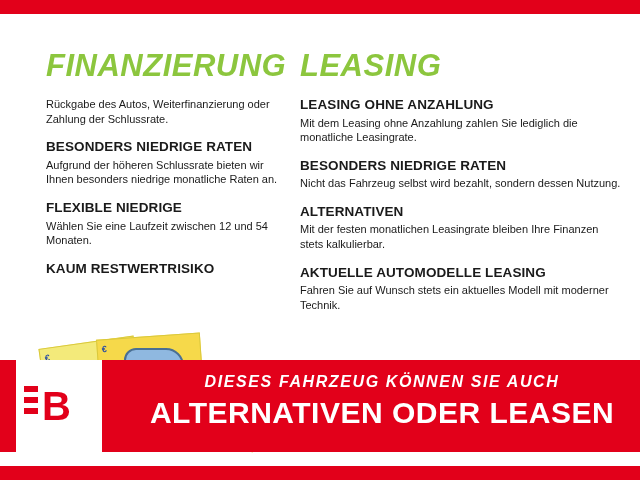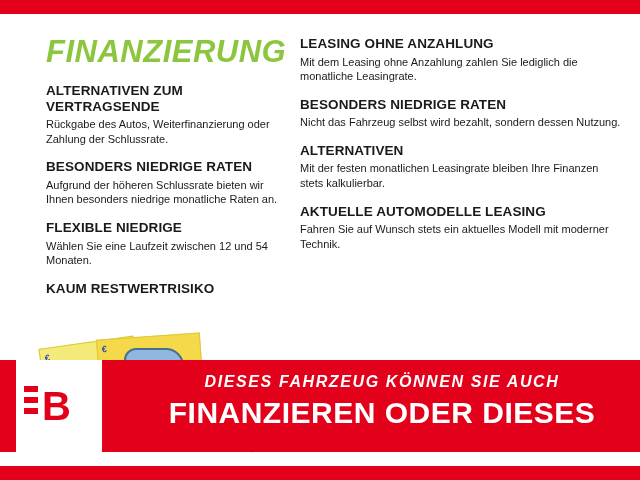--- a/index.html
+++ b/index.html
@@ -37,21 +37,21 @@
     position: absolute;
     left: 0; top: 14px;
     width: 640px;
     height: 452px;
   }
   .columns {
     position: absolute;
     left: 0; top: 0;
     width: 640px;
     display: flex;
-    padding: 22px 0 0 0;
+    padding: 36px 0 0 0;
     box-sizing: border-box;
   }
   .col {
     box-sizing: border-box;
   }
   .col-left {
     width: 300px;
     padding-left: 46px;
     padding-right: 10px;
   }
@@ -257,40 +257,40 @@
   <div class="band-top"></div>
 
   <div class="content">
 
     <div class="columns">
 
       <div class="col col-left">
         <div class="col-title">FINANZIERUNG</div>
 
         <div class="item">
-          <p class="item-title">ALTERNATIVEN ZUM VERTRAGSENDE</p>
           <p class="item-text">Rückgabe des Autos, Weiterfinanzierung oder Zahlung der Schlussrate.</p>
         </div>
 
         <div class="item">
           <p class="item-title">BESONDERS NIEDRIGE RATEN</p>
           <p class="item-text">Aufgrund der höheren Schlussrate bieten wir Ihnen besonders niedrige monatliche Raten an.</p>
         </div>
 
         <div class="item">
           <p class="item-title">FLEXIBLE NIEDRIGE</p>
           <p class="item-text">Wählen Sie eine Laufzeit zwischen 12 und 54 Monaten.</p>
         </div>
 
         <div class="item">
           <p class="item-title">KAUM RESTWERTRISIKO</p>
         </div>
       </div>
 
       <div class="col col-right">
+        <div class="col-title">LEASING</div>
 
         <div class="item">
           <p class="item-title">LEASING OHNE ANZAHLUNG</p>
           <p class="item-text">Mit dem Leasing ohne Anzahlung zahlen Sie lediglich die monatliche Leasingrate.</p>
         </div>
 
         <div class="item">
           <p class="item-title">BESONDERS NIEDRIGE RATEN</p>
           <p class="item-text">Nicht das Fahrzeug selbst wird bezahlt, sondern dessen Nutzung.</p>
         </div>
@@ -333,21 +333,21 @@
         <div class="car-body"></div>
         <div class="car-top"></div>
         <div class="wheel wheel-l"></div>
         <div class="wheel wheel-r"></div>
       </div>
     </div>
 
     <div class="banner">
       <div class="banner-inner">
         <div class="banner-line1">DIESES FAHRZEUG KÖNNEN SIE AUCH</div>
-        <div class="banner-line2">FINANZIEREN ODER DIESES</div>
+        <div class="banner-line2">ALTERNATIVEN ODER LEASEN</div>
       </div>
     </div>
 
     <div class="logo">
       <div class="logo-bars">
         <span></span>
           <span></span>
           <span></span>
       </div>
       <div class="logo-mark" style="left:26px;">B</div>

